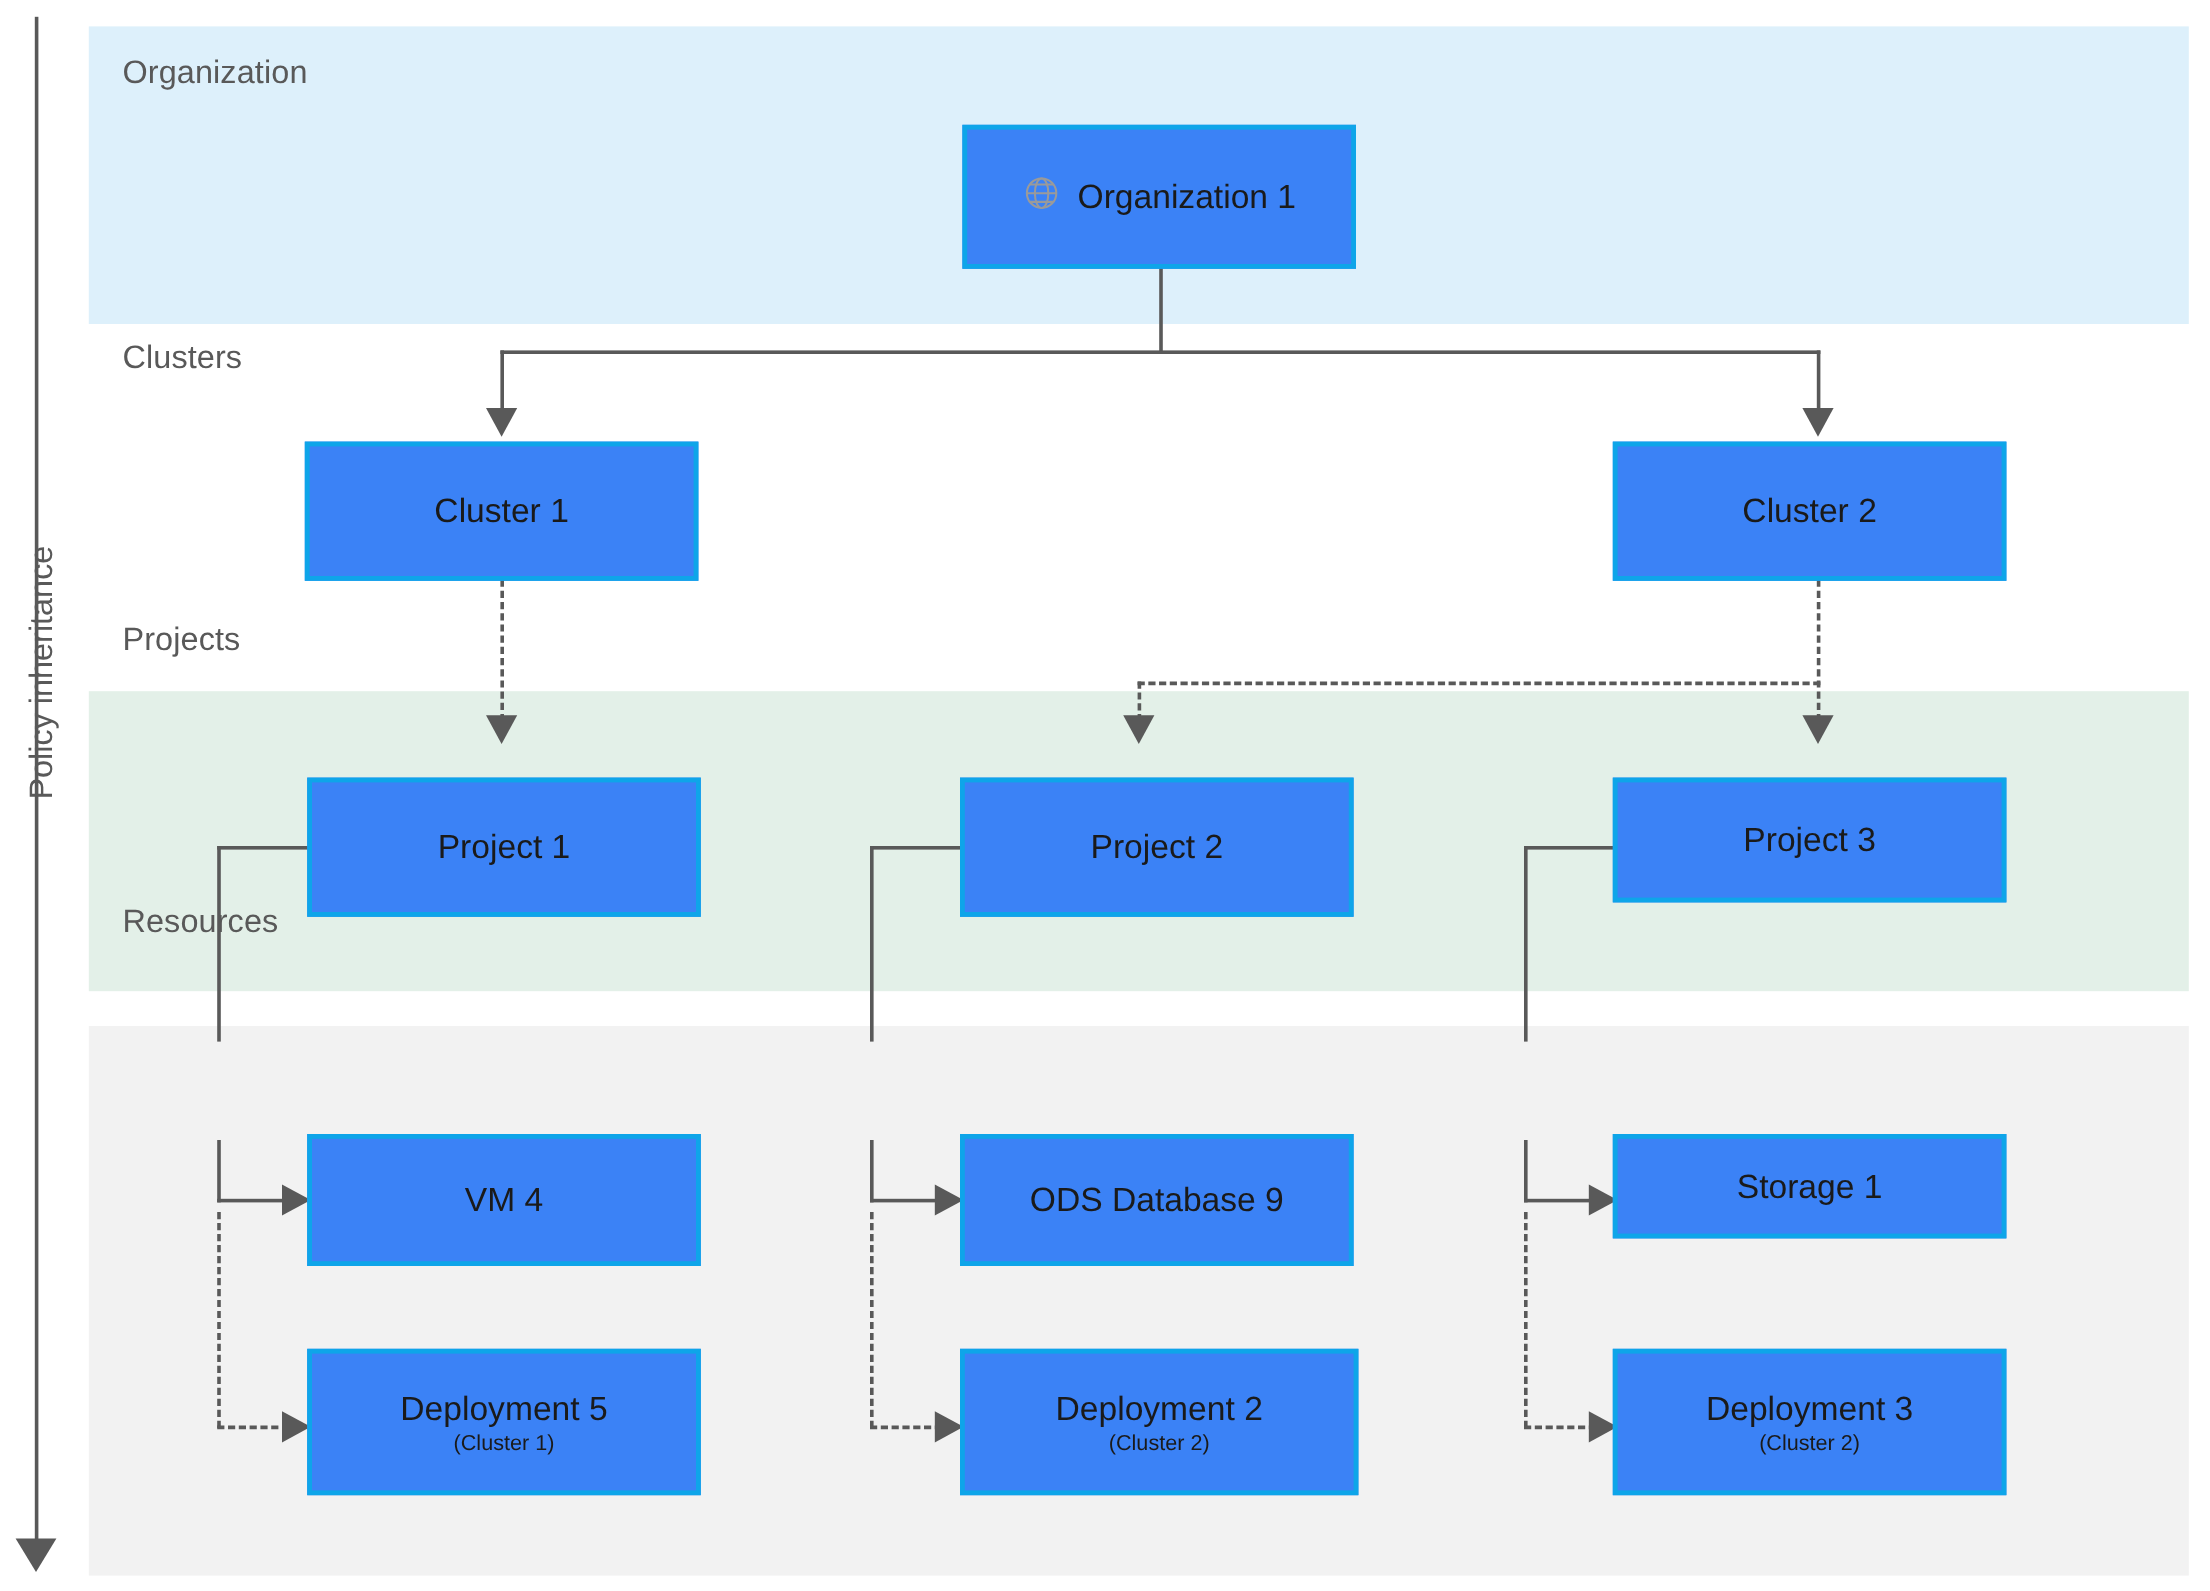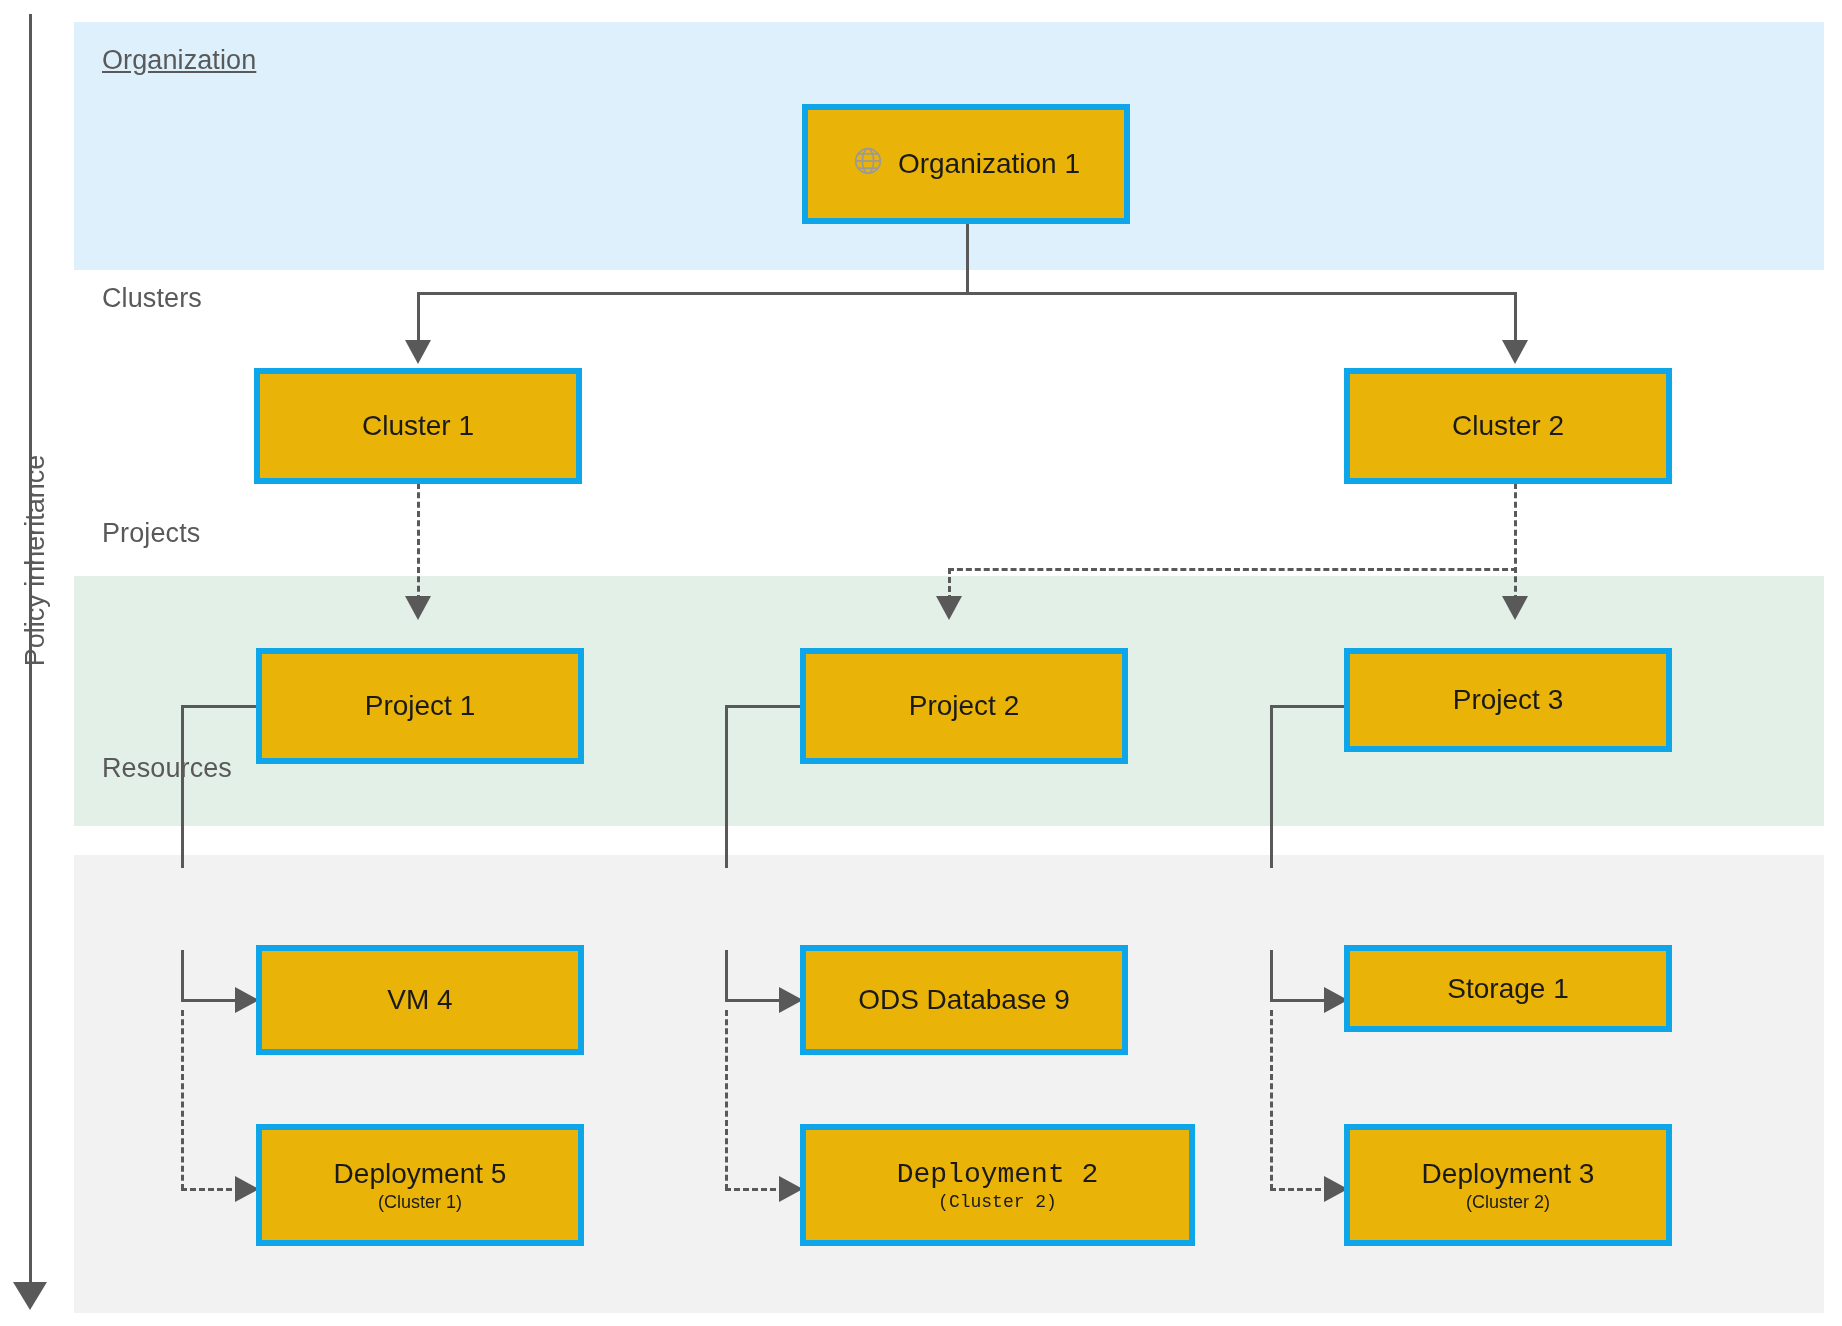--- a/index.html
+++ b/index.html
@@ -26,21 +26,21 @@
   .band-projects  { top: 576px; height: 250px; background: #e3f0e8; }
   .band-resources { top: 855px; height: 458px; background: #f2f2f2; }
 
   .band-label {
     position: absolute;
     font-size: 27px;
     color: #595959;
     white-space: nowrap;
     letter-spacing: 0.1px;
   }
-  .lbl-org       { left: 102px; top: 45px; text-decoration: underline; }
+  .lbl-org       { left: 102px; top: 45px; }
   .lbl-clusters  { left: 102px; top: 283px; }
   .lbl-projects  { left: 102px; top: 518px; }
   .lbl-resources { left: 102px; top: 753px; }
 
   
   .axis-line {
     position: absolute;
     left: 29px;
     top: 14px;
     width: 3px;
@@ -64,22 +64,22 @@
     text-align: center;
     transform: rotate(-90deg);
     font-size: 27px;
     color: #595959;
     white-space: nowrap;
   }
 
   
   .node {
     position: absolute;
-    background: #eab308;
-    border: 6px solid #0ea5e9;
+    background: #3b82f6;
+    border: 4px solid #0ea5e9;
     display: flex;
     flex-direction: column;
     align-items: center;
     justify-content: center;
     color: #1a1a1a;
     font-size: 28px;
   }
   .node .sub {
     font-size: 18px;
     margin-top: 2px;
@@ -233,21 +233,21 @@
 
   <div class="node" style="left:1344px; top:945px; width:328px; height:87px;">
     <span>Storage 1</span>
   </div>
 
   <div class="node" style="left:256px; top:1124px; width:328px; height:122px;">
     <span>Deployment 5</span>
     <span class="sub">(Cluster 1)</span>
   </div>
 
-  <div class="node" style="left:800px; top:1124px; width:395px; height:122px;font-family:Liberation Mono, monospace;">
+  <div class="node" style="left:800px; top:1124px; width:332px; height:122px;">
     <span>Deployment 2</span>
     <span class="sub">(Cluster 2)</span>
   </div>
 
   <div class="node" style="left:1344px; top:1124px; width:328px; height:122px;">
     <span>Deployment 3</span>
     <span class="sub">(Cluster 2)</span>
   </div>
 
 </div>

